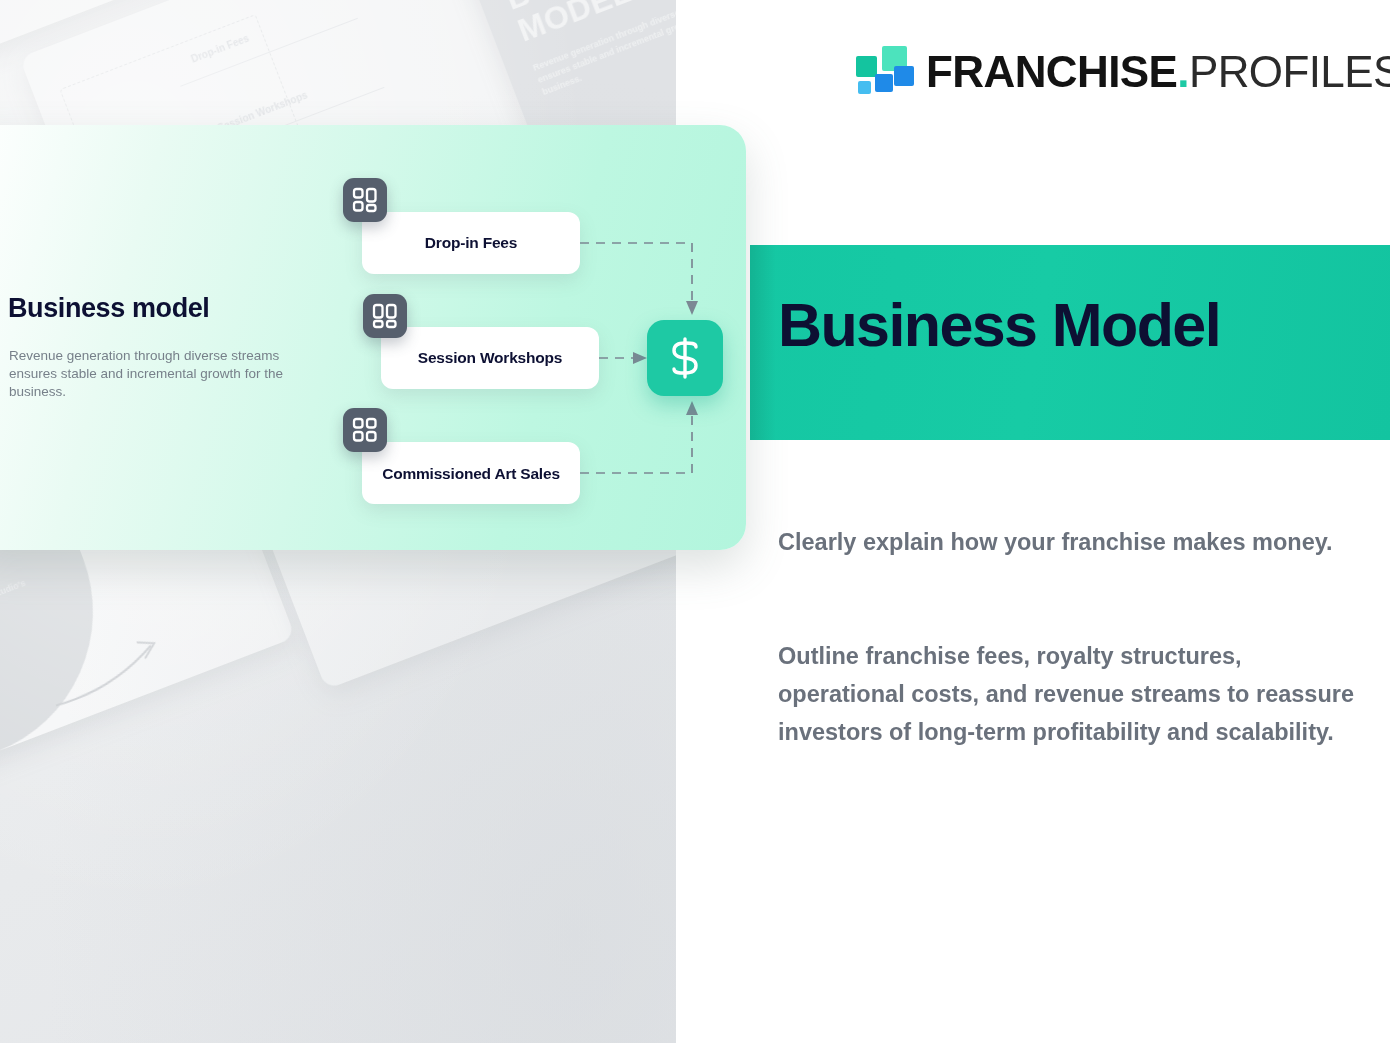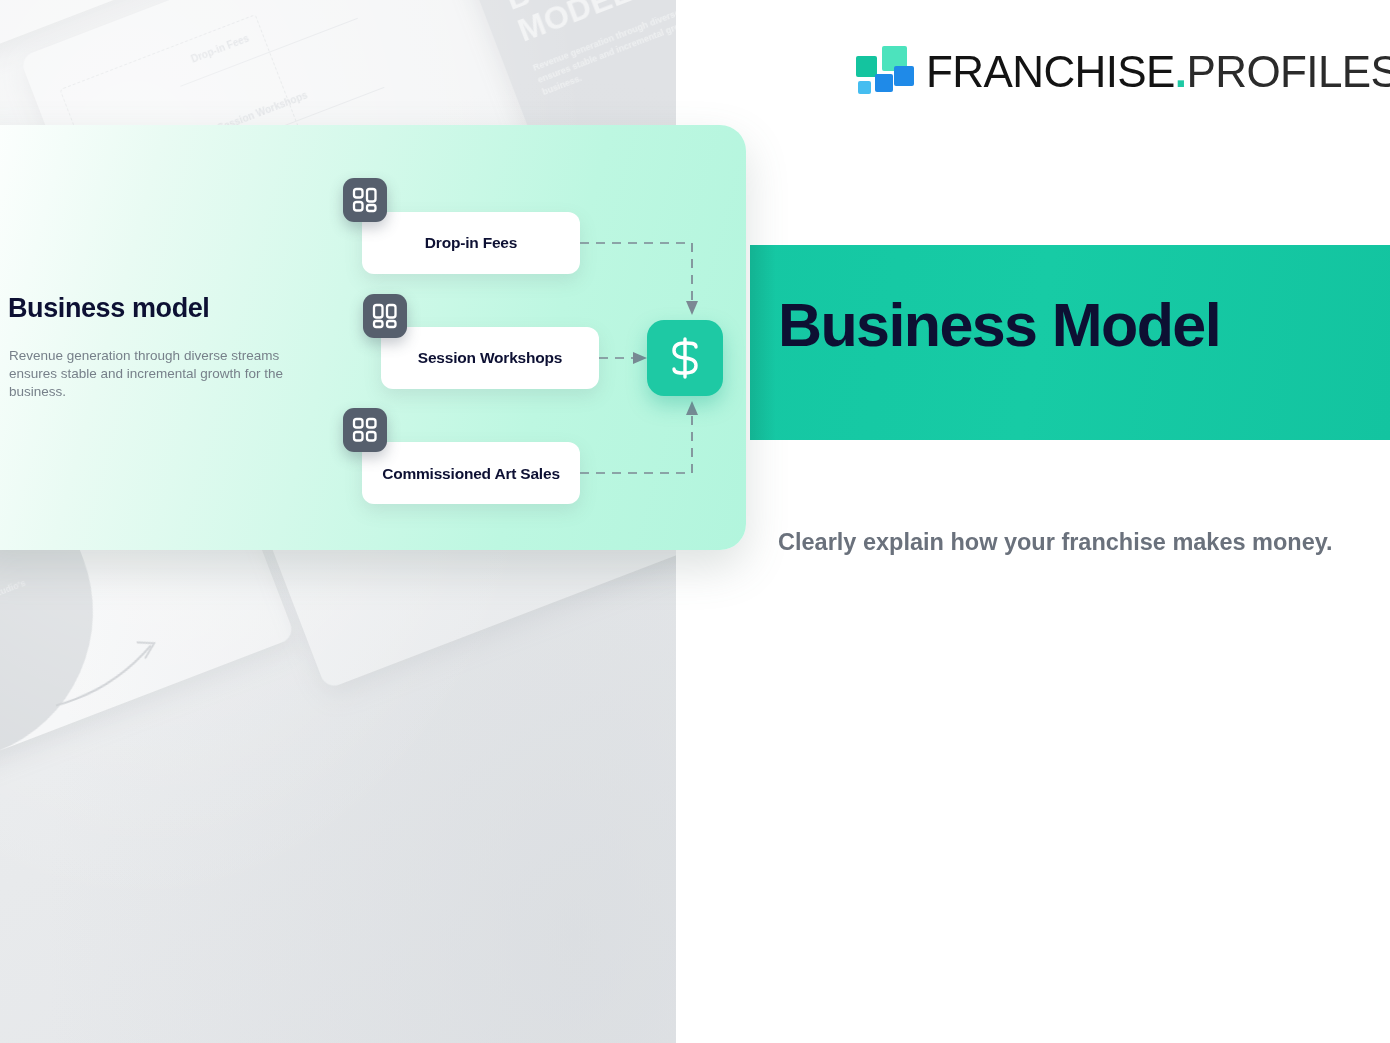--- a/index.html
+++ b/index.html
@@ -174,21 +174,21 @@
     display:flex; align-items:center;
   }
   .logo-mark{ position:relative; width:58px; height:56px; margin-right:18px; }
   .logo-mark i{ position:absolute; display:block; border-radius:2px; }
   .logo-word{
     font-size:44px;
     letter-spacing:-0.6px;
     white-space:nowrap;
     line-height:1;
   }
-  .logo-word .b1{ font-weight:400; color:#131313; }
+  .logo-word .b1{ font-weight:700; color:#131313; }
   .logo-word .dot{ font-weight:800; color:#1ec9a4; }
   .logo-word .b2{ font-weight:300; color:#2b2b2b; }
 
   .banner{
     position:absolute;
     left:750px; top:245px;
     width:640px; height:195px;
     background: linear-gradient(100deg,#15c7a3 0%, #17cba5 45%, #13c4a0 100%);
   }
   .banner::before{
@@ -351,14 +351,15 @@
     <div class="logo-word">
       <span class="b1">FRANCHISE</span><span class="dot">.</span><span class="b2">PROFILES</span>
     </div>
   </div>
 
   <div class="banner">
     <div class="banner-title">Business Model</div>
   </div>
 
   <div class="rt-para" id="rt-para-0">Clearly explain how your franchise makes money.</div>
+  <div class="rt-para" id="rt-para-1">Outline franchise fees, royalty structures, operational costs, and revenue streams to reassure investors of long-term profitability and scalability.</div>
 
 </div>
 
 </body></html>

